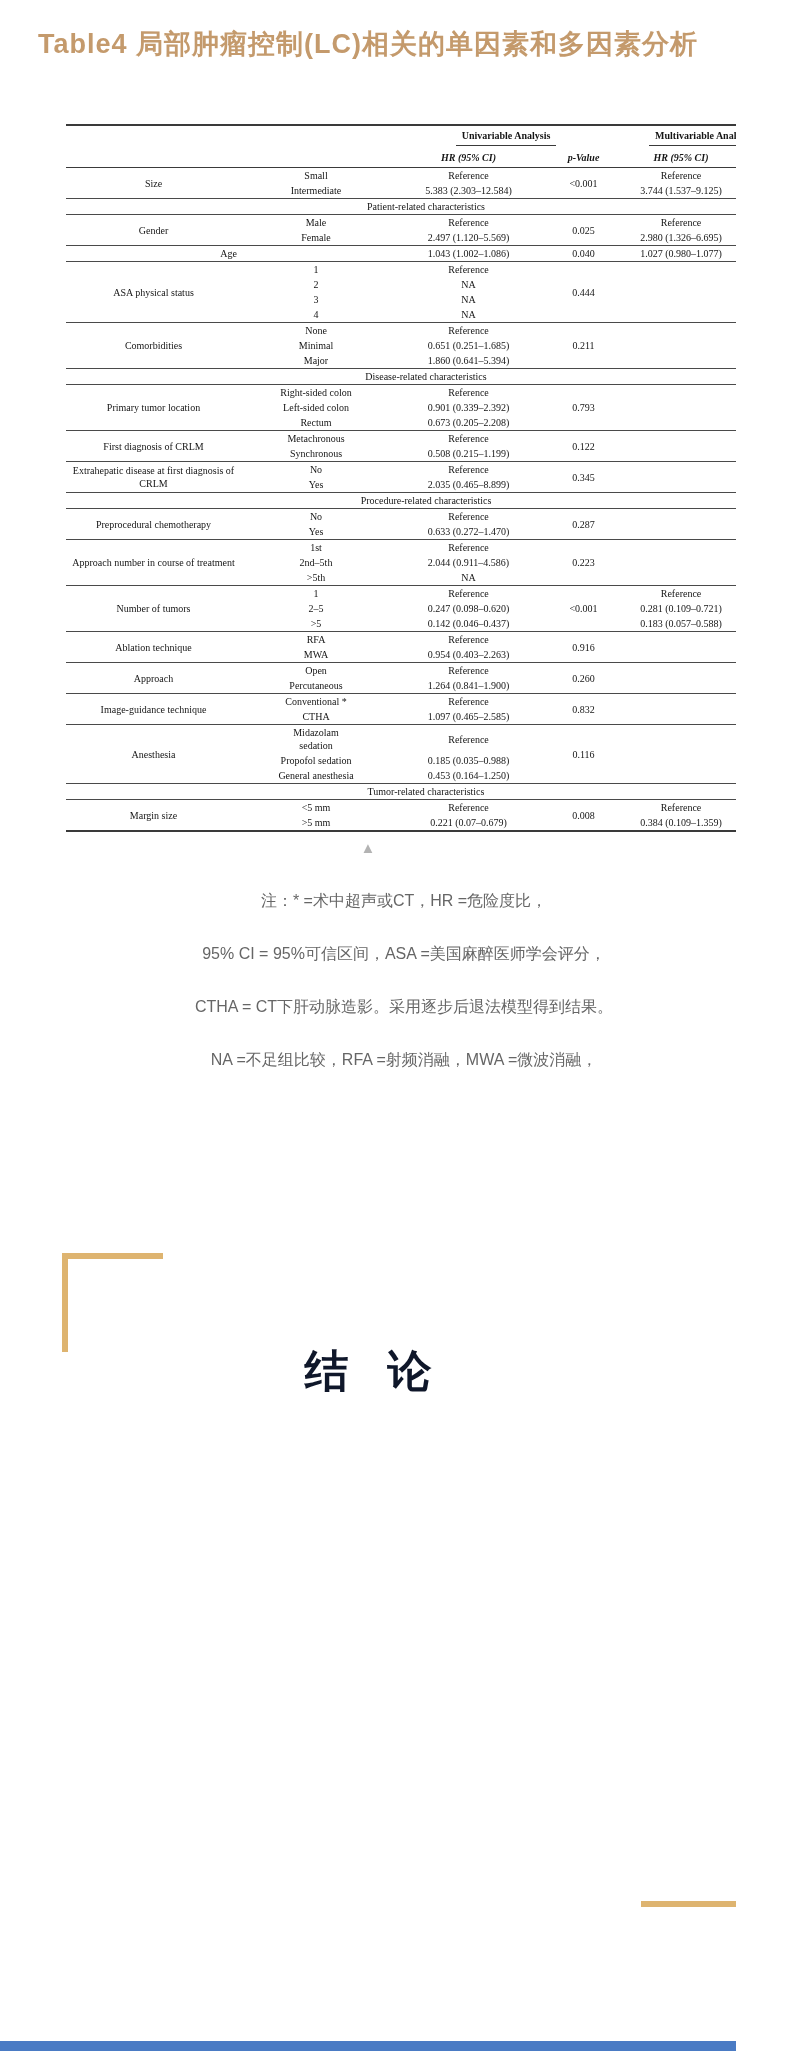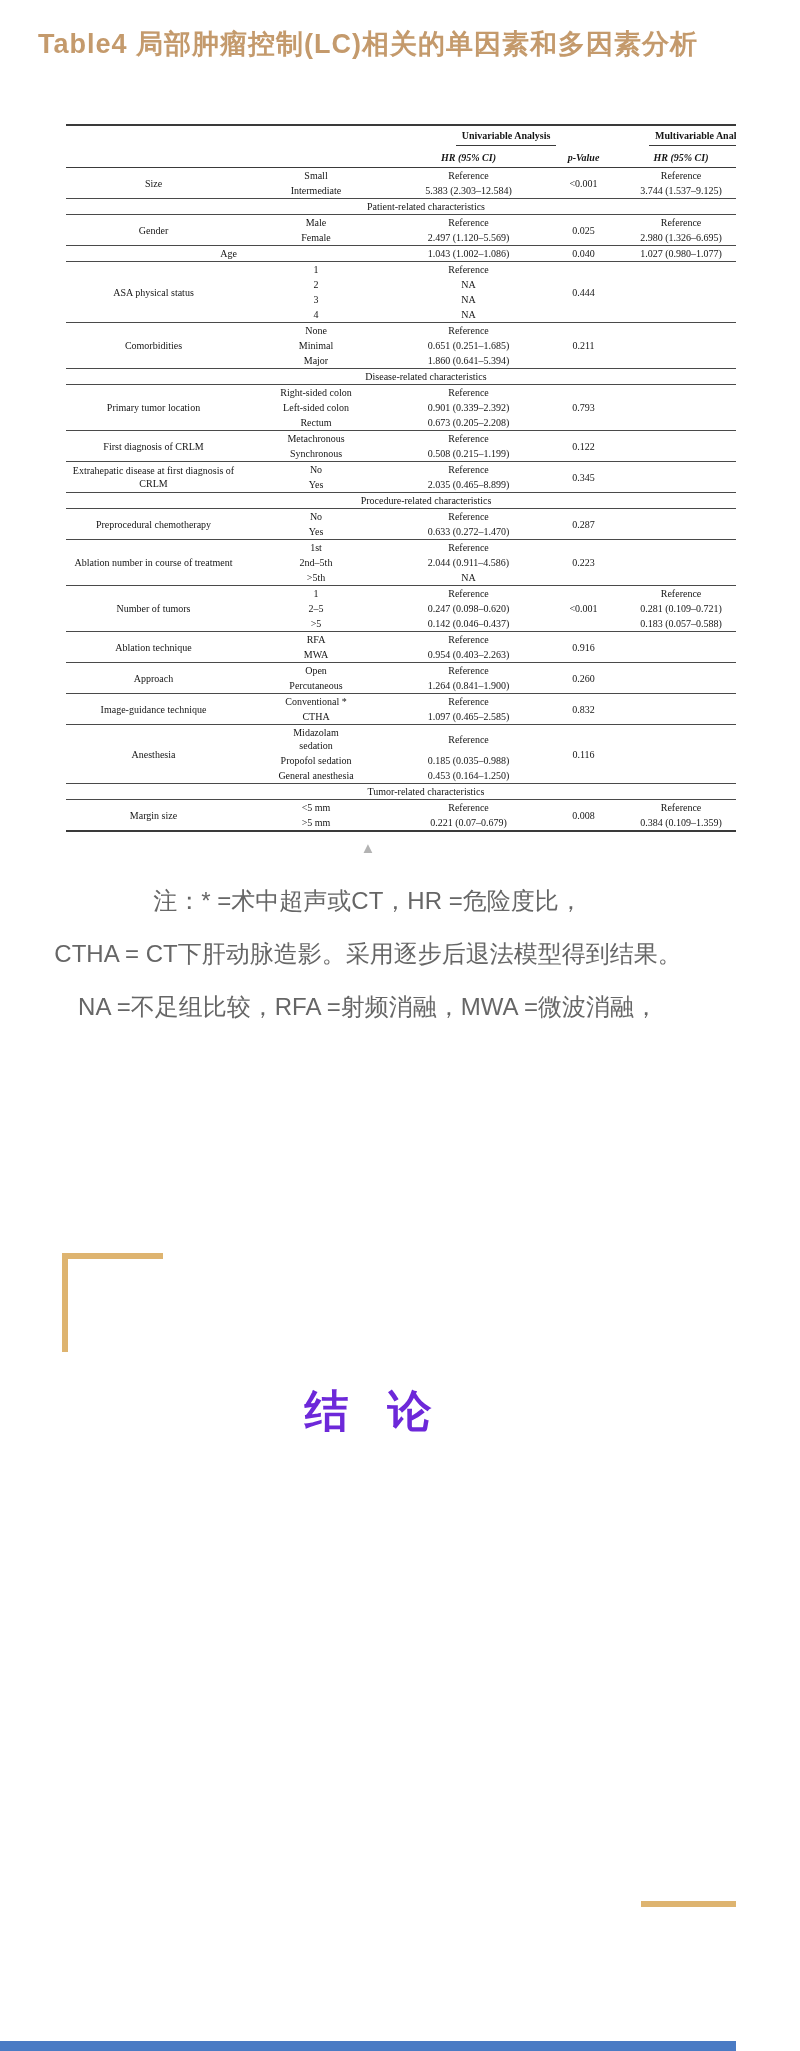--- a/index.html
+++ b/index.html
@@ -23,30 +23,30 @@
   table.an thead th{font-weight:700;line-height:15px;padding:2px 2px;}
   th.grp .u{display:inline-block;padding:0 6px 2px 6px;border-bottom:1.4px solid #3a3a3a;}
   th.pvh div::first-letter,td.section-none{font-style:italic;}
   td.pcell{vertical-align:top;padding-top:2px;}
   td.section{font-weight:700;line-height:15px;padding:2px;}
 
   
   .arrow{position:absolute;top:840px;left:0;width:100%;text-align:center;
     color:#b3b3b3;font-size:15px;line-height:15px;}
   .note{position:absolute;top:874px;left:0;width:100%;text-align:center;
-    color:#666666;font-size:24px;line-height:53px;}
+    color:#666666;font-size:16px;line-height:53px;padding-left:36px;}
 
   
   .bracket-tl{position:absolute;left:62px;top:1253px;width:101px;height:99px;
     border-top:6px solid #deb470;border-left:6px solid #deb470;box-sizing:border-box;}
   .bracket-br{position:absolute;left:641px;top:1806px;width:101px;height:101px;
     border-bottom:6px solid #deb470;border-right:6px solid #deb470;box-sizing:border-box;}
   .concl-heading{position:absolute;top:1342px;left:0;width:100%;text-align:center;
     font-family:"Liberation Serif",serif;font-size:44px;font-weight:700;
-    color:#6d28d9;letter-spacing:14px;text-indent:14px;margin-top:40px;}
+    color:#0f172a;letter-spacing:14px;text-indent:14px;}
   .concl-body{position:absolute;left:85px;top:1432px;width:624px;
     font-size:36px;line-height:63px;color:#c8a372;text-align:justify;}
 
   
   .footer-bar{position:absolute;left:0;top:2041px;width:800px;height:10px;background:#4a7bc4;}
 </style>
 </head>
 <body>
 
 <div id="page">
@@ -236,21 +236,21 @@
             <td class="pcell" rowspan="2"></td>
           </tr>
           <tr>
             <td class="sub">Yes</td>
             <td class="hr">0.633 (0.272–1.470)</td>
             <td class="hr"></td>
           </tr>
         </tbody>
         <tbody>
           <tr>
-            <td class="label" rowspan="3">Ablation number in course of treatment</td>
+            <td class="label" rowspan="3">Approach number in course of treatment</td>
             <td class="sub">1st</td>
             <td class="hr">Reference</td>
             <td class="pcell" rowspan="3">0.223</td>
             <td class="hr"></td>
             <td class="pcell" rowspan="3"></td>
           </tr>
           <tr>
             <td class="sub">2nd–5th</td>
             <td class="hr">2.044 (0.911–4.586)</td>
             <td class="hr"></td>
@@ -367,20 +367,21 @@
             <td class="hr">0.384 (0.109–1.359)</td>
           </tr>
         </tbody>
       </table>
   </div>
 
   <div class="arrow">▲</div>
 
   <div class="note">
     <div>注：* =术中超声或CT，HR =危险度比，</div>
+    <div>95% CI = 95%可信区间，ASA =美国麻醉医师学会评分，</div>
     <div>CTHA = CT下肝动脉造影。采用逐步后退法模型得到结果。</div>
     <div>NA =不足组比较，RFA =射频消融，MWA =微波消融，</div>
   </div>
 
   <div class="bracket-tl"></div>
   <div class="concl-heading">结 论</div>
   <div class="bracket-br"></div>
 
   <div class="footer-bar"></div>
 </div>

